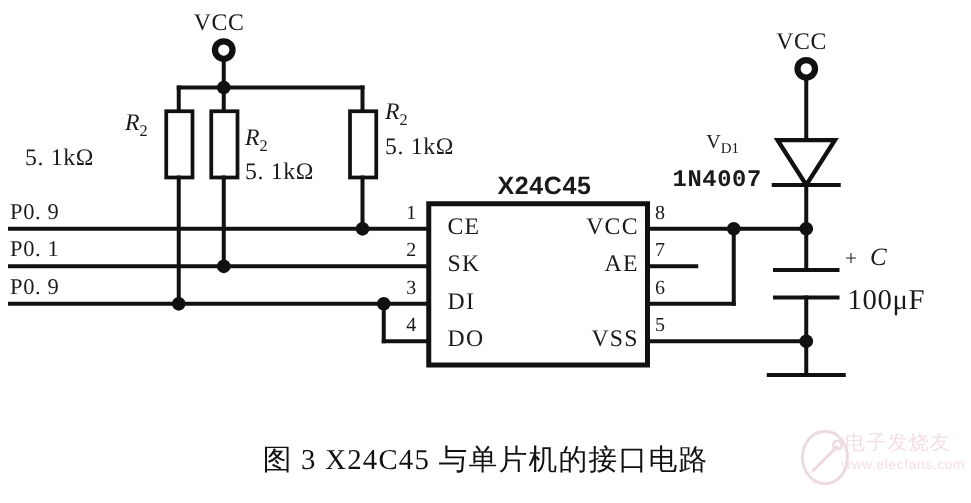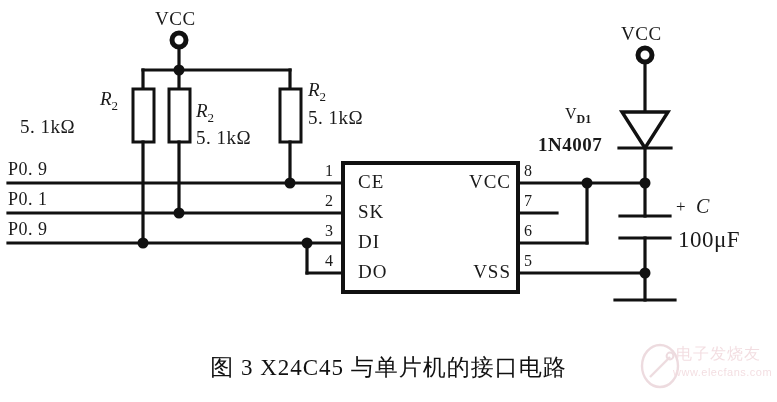--- a/index.html
+++ b/index.html
@@ -30,22 +30,22 @@
   }
   .lbl-vcc      { font-size: 19px; letter-spacing: 0.5px; }
   .lbl-rname    { font-size: 19px; font-style: italic; font-family: "Liberation Serif", serif; }
   .lbl-rname sub{ font-size: 13px; font-style: normal; }
   .lbl-rval     { font-size: 19px; letter-spacing: 0.5px; }
   .lbl-port     { font-size: 18px; letter-spacing: 0.5px; }
   .lbl-pin      { font-size: 16px; }
   .lbl-ic       { font-size: 20px; font-family: "Liberation Sans", sans-serif; font-weight: bold; letter-spacing: 0.5px; }
   .lbl-icpin    { font-size: 19px; letter-spacing: 1px; }
   .lbl-diode    { font-size: 16px; }
-  .lbl-diode sub{ font-size: 12px; font-weight: bold; }
-  .lbl-dtype    { font-size: 19px; font-family: Liberation Serif, serif; font-weight: bold; letter-spacing: 0.5px; }
+  .lbl-diode sub{ font-size: 12px; }
+  .lbl-dtype    { font-size: 19px; font-family: Liberation Mono, monospace; font-weight: bold; letter-spacing: 0.5px; }
   .lbl-cname    { font-size: 20px; font-style: italic; }
   .lbl-cname sub{ font-size: 13px; font-style: normal; }
   .lbl-cval     { font-size: 23px; letter-spacing: 0.5px; }
   .lbl-plus     { font-size: 17px; }
   .caption {
     position: absolute;
     left: 0;
     top: 352px;
     width: 777px;
     text-align: center;
@@ -160,37 +160,39 @@
 
   <div class="lbl lbl-rname" style="left:308px; top:80px;">
     <span>R</span><sub>2</sub>
   </div>
   <div class="lbl lbl-rval" style="left:308px; top:108px;">5. 1kΩ</div>
 
   <div class="lbl lbl-port" style="left:8px; top:160px;">P0. 9</div>
   <div class="lbl lbl-port" style="left:8px; top:190px;">P0. 1</div>
   <div class="lbl lbl-port" style="left:8px; top:220px;">P0. 9</div>
 
+  <div class="lbl lbl-ic" style="left:398px; top:139px;">X24C45</div>
 
   <div class="lbl lbl-pin" style="left:325px; top:163px;">1</div>
   <div class="lbl lbl-pin" style="left:325px; top:193px;">2</div>
   <div class="lbl lbl-pin" style="left:325px; top:223px;">3</div>
   <div class="lbl lbl-pin" style="left:325px; top:253px;">4</div>
 
   <div class="lbl lbl-icpin" style="left:358px; top:172px;">CE</div>
   <div class="lbl lbl-icpin" style="left:358px; top:202px;">SK</div>
   <div class="lbl lbl-icpin" style="left:358px; top:232px;">DI</div>
   <div class="lbl lbl-icpin" style="left:358px; top:262px;">DO</div>
 
   <div class="lbl lbl-pin" style="left:524px; top:163px;">8</div>
   <div class="lbl lbl-pin" style="left:524px; top:193px;">7</div>
   <div class="lbl lbl-pin" style="left:524px; top:223px;">6</div>
   <div class="lbl lbl-pin" style="left:524px; top:253px;">5</div>
 
   <div class="lbl lbl-icpin" style="left:343px; top:172px; width:168px; text-align:right;">VCC</div>
+  <div class="lbl lbl-icpin" style="left:343px; top:202px; width:168px; text-align:right;">AE</div>
   <div class="lbl lbl-icpin" style="left:343px; top:262px; width:168px; text-align:right;">VSS</div>
 
   <div class="lbl lbl-vcc" style="left:621px; top:24px;">VCC</div>
 
   <div class="lbl lbl-diode" style="left:565px; top:106px;">
     <span>V</span><sub>D1</sub>
   </div>
   <div class="lbl lbl-dtype" style="left:538px; top:135px;">1N4007</div>
 
   <div class="lbl lbl-plus" style="left:676px; top:198px;">+</div>

